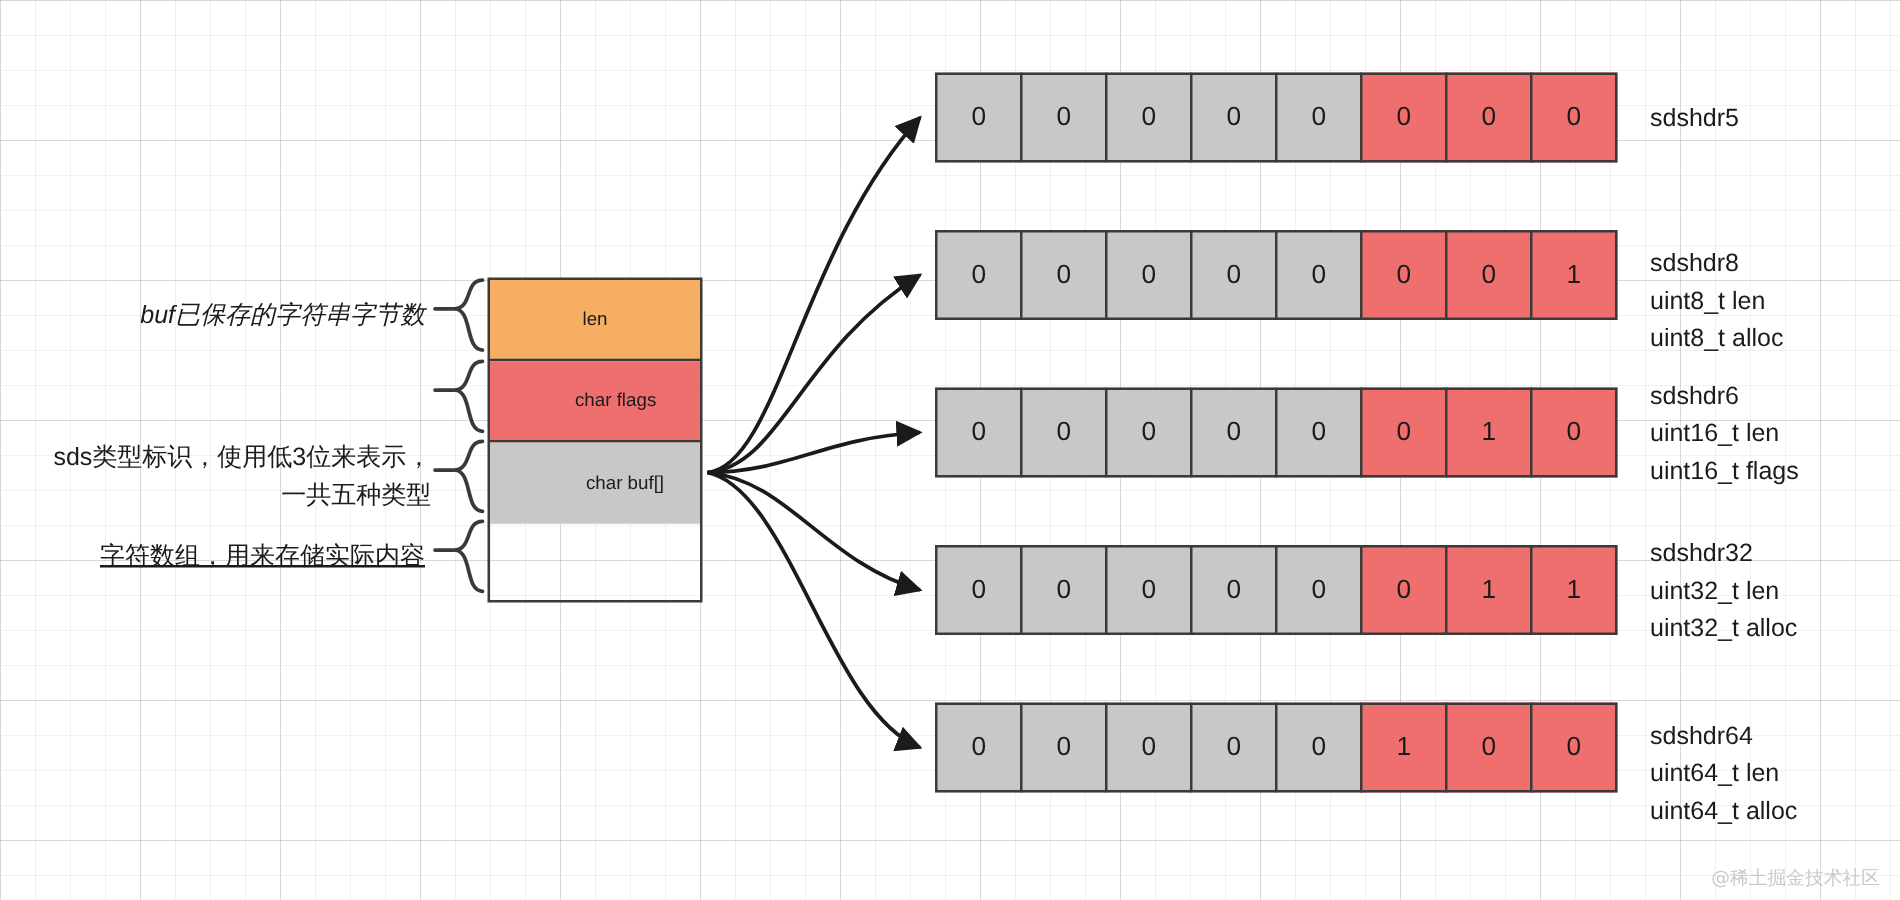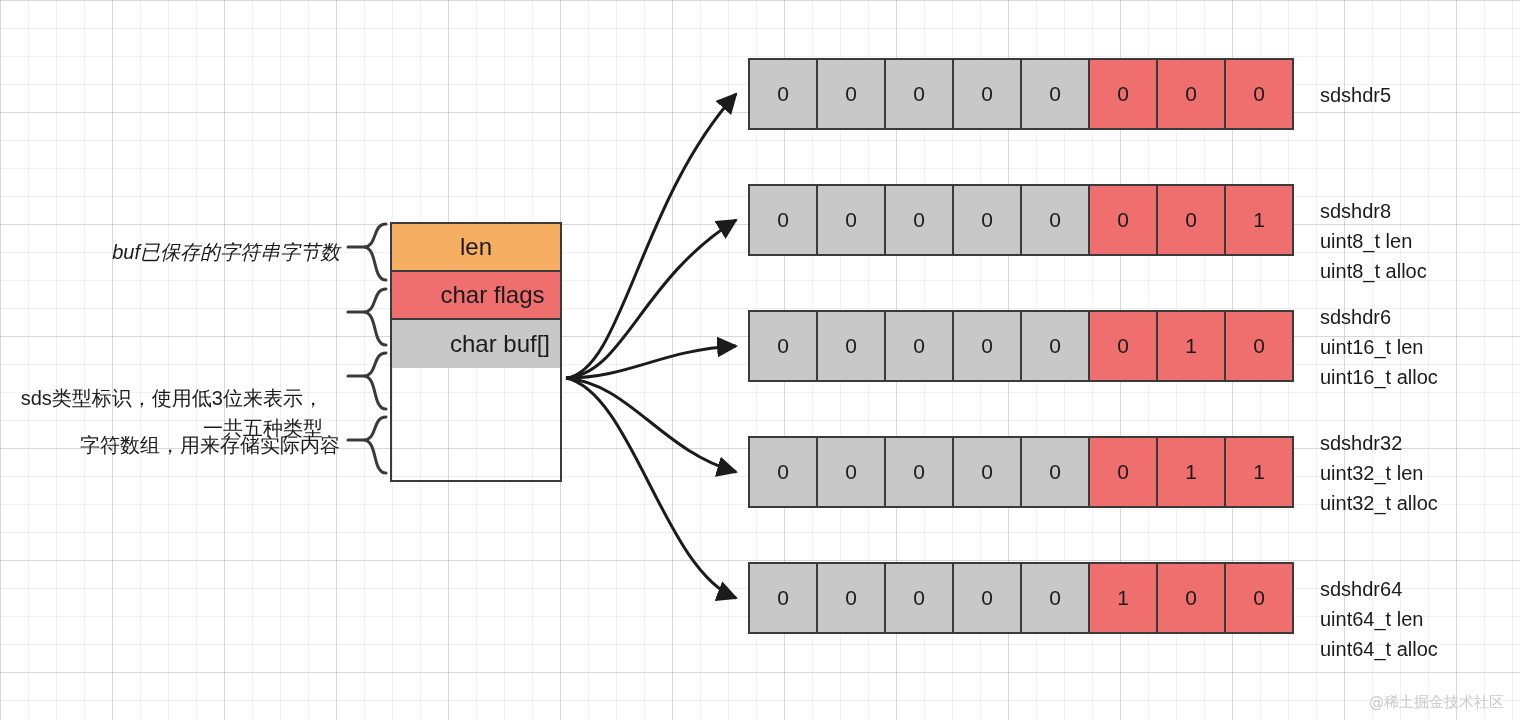--- a/index.html
+++ b/index.html
@@ -30,24 +30,24 @@
     color:#1b1b1b;
     white-space:pre-line;
   }
 
   
   #struct{
     position:absolute;left:390px;top:222px;width:172px;height:260px;
     border:2px solid #3a3a3a;box-sizing:border-box;
   }
   .field{
-    height:48px;box-sizing:border-box;
+    height:65px;box-sizing:border-box;
     border-bottom:2px solid #3a3a3a;
     display:flex;align-items:center;justify-content:center;
-    font-size:24px;color:#1b1b1b;text-align:center;
+    font-size:15px;color:#1b1b1b;text-align:center;
   }
   .field:last-child{border-bottom:none;}
 
   
   .byterow{
     position:absolute;left:748px;height:72px;
     display:flex;
   }
   .cell{
     width:70px;height:72px;box-sizing:border-box;
@@ -108,22 +108,22 @@
 
       <path d="M 386 353 C 372 353 378 375 364 376 C 378 377 372 409 386 409"></path>
       <path d="M 348 376 L 364 376"></path>
 
       <path d="M 386 417 C 372 417 378 439 364 440 C 378 441 372 473 386 473"></path>
       <path d="M 348 440 L 364 440"></path>
     </g>
   </svg>
 
   <div class="annot" style="left:40px;top:237px;width:300px;font-style:italic;">buf已保存的字符串字节数</div>
-  <div class="annot" style="left:3px;top:351px;width:320px;margin-top:32px;">sds类型标识，使用低3位来表示，一共五种类型</div>
-  <div class="annot" style="left:20px;top:430px;width:320px;">字符数组，用来存储实际内容</div>
+  <div class="annot" style="left:25px;top:351px;width:320px;">sds类型标识，使用低3位来表示，一共五种类型</div>
+  <div class="annot" style="left:20px;top:430px;width:320px;text-decoration:underline;">字符数组，用来存储实际内容</div>
 
   <div id="struct">
     <div class="field" style="background:#f5ae62;">len</div>
     <div class="field" style="background:#ef6e6e;padding-left:33px;">char flags</div>
     <div class="field" style="background:#c8c8c8;padding-left:48px;">char buf[]</div>
   </div>
 
   <div class="byterow" style="top:58px;">
       <div class="cell">0</div>
       <div class="cell">0</div>
@@ -174,21 +174,21 @@
       <div class="cell hi">0</div>
       <div class="cell hi">0</div>
     </div>
 
   <div class="rowlabel" style="top:80px;">sdshdr5</div>
   <div class="rowlabel" style="top:176px;margin-top:20px;">sdshdr8
 uint8_t len
 uint8_t alloc</div>
   <div class="rowlabel" style="top:302px;">sdshdr6
 uint16_t len
-uint16_t alloc</div>
+uint16_t flags</div>
   <div class="rowlabel" style="top:428px;">sdshdr32
 uint32_t len
 uint32_t alloc</div>
   <div class="rowlabel" style="top:574px;">sdshdr64
 uint64_t len
 uint64_t alloc</div>
 
   <div id="watermark">@稀土掘金技术社区</div>
 </div>
 

